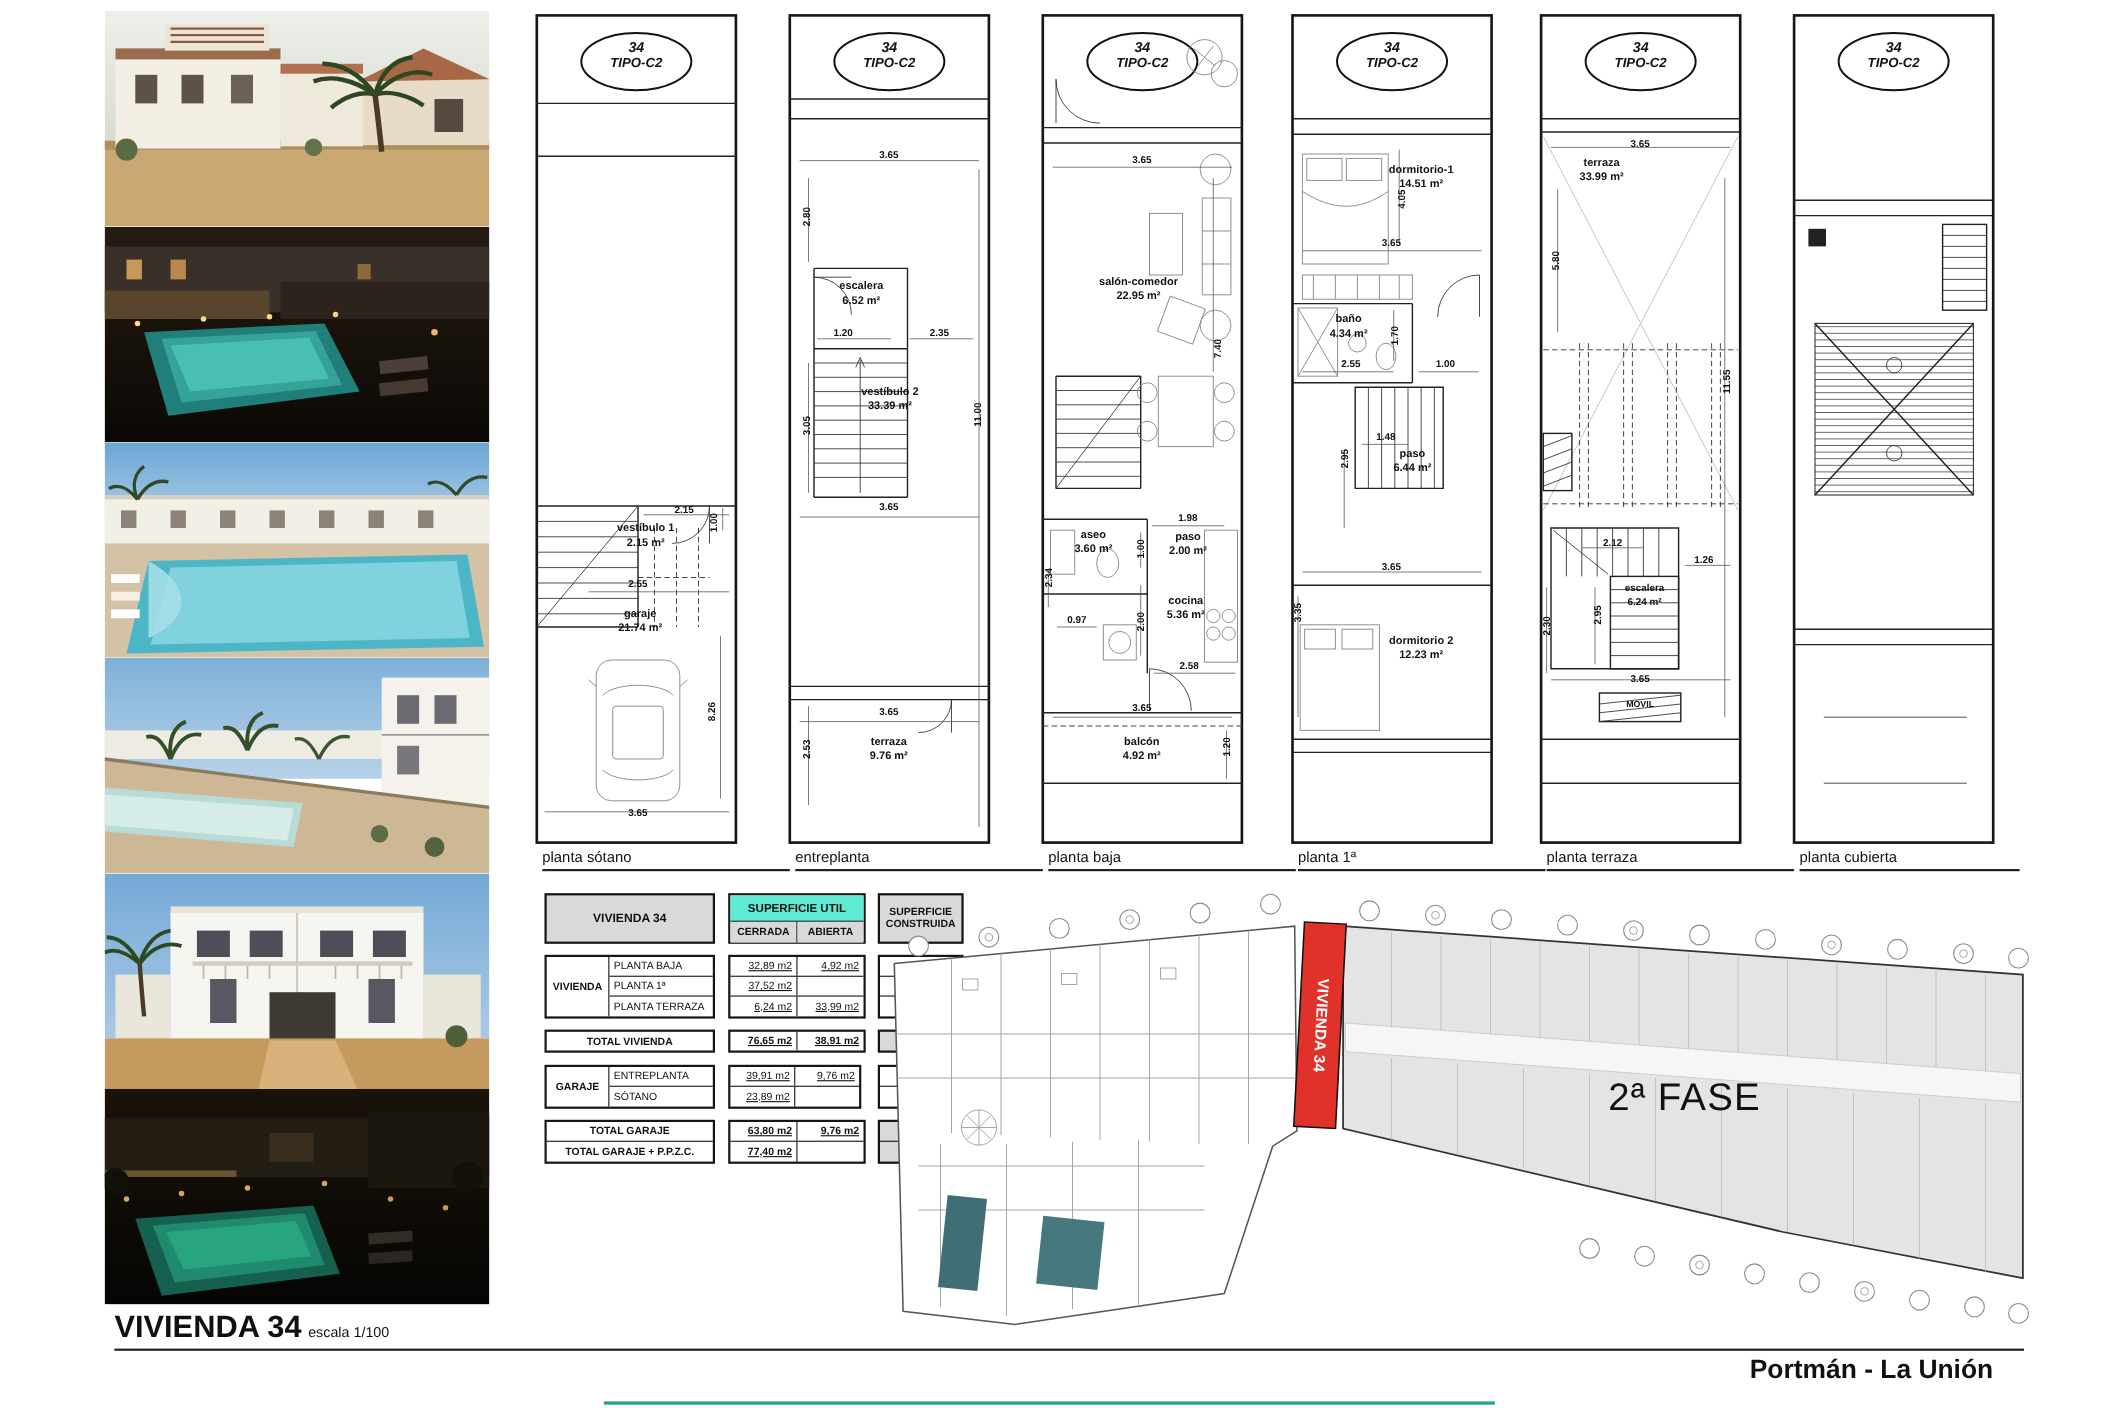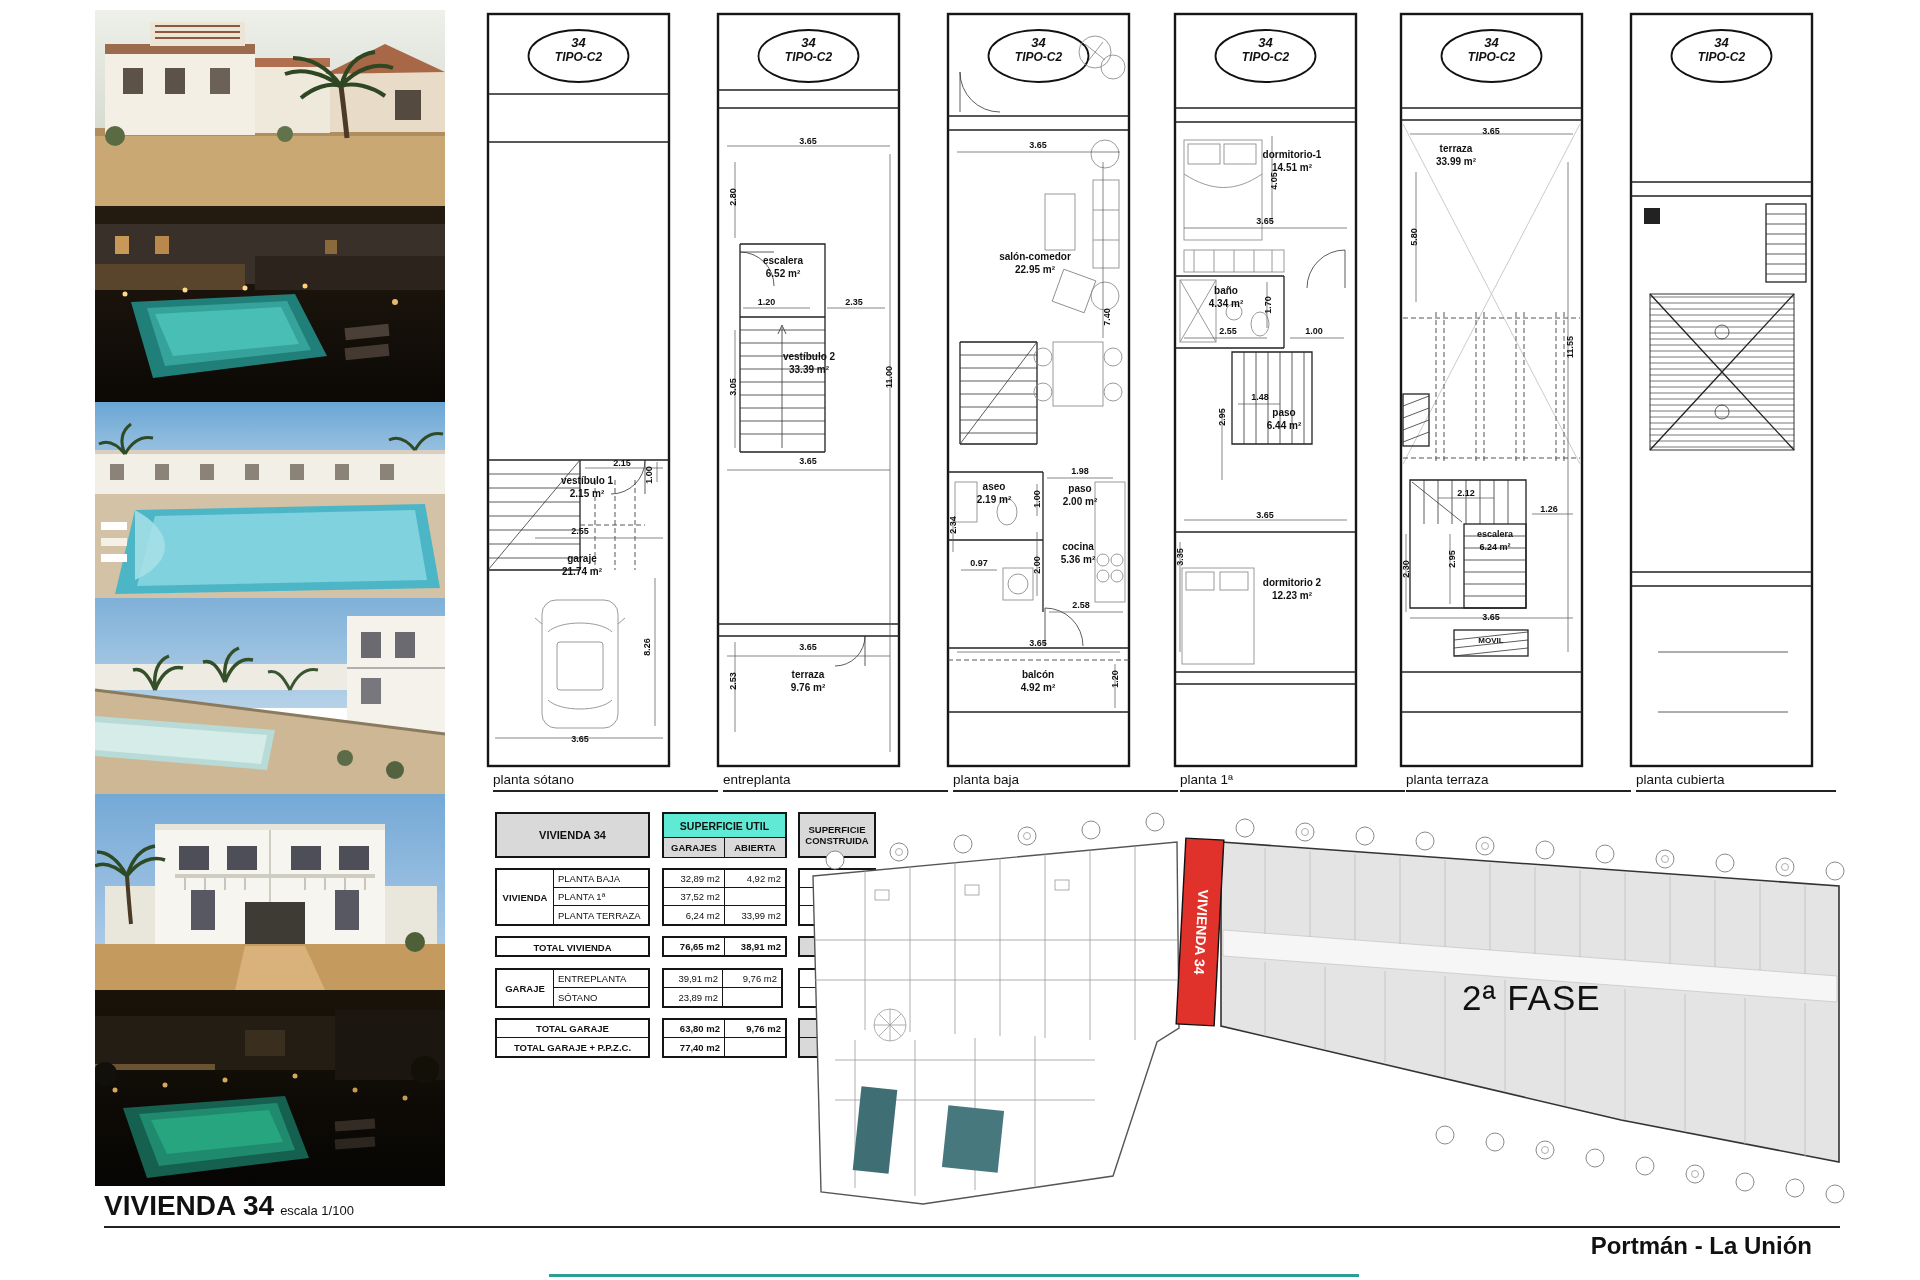--- a/index.html
+++ b/index.html
@@ -40,21 +40,21 @@
   .hBsub span:first-child{border-right:1px solid #151515;}
   .hC{display:flex;align-items:center;justify-content:center;text-align:center;font-weight:bold;
       font-size:9.5px;line-height:11px;padding:16px 2px;}
   .gwrap{display:flex;}
   .gcol{width:56px;border-right:1px solid #151515;display:flex;align-items:center;
         justify-content:center;font-weight:bold;}
   .grows{flex:1;display:flex;flex-direction:column;}
   .grow{height:18px;border-bottom:1px solid #151515;display:flex;align-items:center;
         padding-left:4px;box-sizing:border-box;}
   .grow:last-child{border-bottom:none;}
-  .vrow{display:flex;height:18px;border-bottom:1px solid #151515;box-sizing:border-box;}
+  .vrow{display:flex;height:18px;border-bottom:1px solid #151515;box-sizing:border-box;text-decoration:underline;}
   .vrow:last-child{border-bottom:none;}
   .vc{flex:1;display:flex;align-items:center;justify-content:flex-end;padding-right:4px;box-sizing:border-box;}
   .vc.b{border-right:1px solid #151515;}
   .trow{height:18px;display:flex;align-items:center;box-sizing:border-box;}
   .tlbl{justify-content:center;font-weight:bold;width:100%;display:flex;}
   .bold{font-weight:bold;}
   
   .siteplan{position:absolute;left:795px;top:790px;width:1050px;height:430px;}
   .phase-label{position:absolute;left:1462px;top:978px;font-size:35px;font-weight:normal;letter-spacing:1px;}
   
@@ -372,21 +372,21 @@
       <span class="t">TIPO-C2</span>
     </div>
     <span class="dim" style="left:48px;top:128px;width:90px">3.65</span>
     <div class="lbl" style="left:35px;top:238px;width:110px">
       <span>salón-comedor</span>
       <span>22.95 m²</span>
     </div>
     <span class="dim v" style="left:142px;top:300px">7.40</span>
     <div class="lbl" style="left:12px;top:468px;width:74px">
       <span>aseo</span>
-      <span>2.19 m²</span>
+      <span>3.60 m²</span>
     </div>
     <span class="dim v" style="left:-12px;top:508px">2.34</span>
     <span class="dim" style="left:12px;top:546px;width:44px">0.97</span>
     <span class="dim" style="left:102px;top:454px;width:66px">1.98</span>
     <div class="lbl" style="left:102px;top:470px;width:66px">
       <span>paso</span>
       <span>2.00 m²</span>
     </div>
     <span class="dim v" style="left:72px;top:482px">1.00</span>
     <div class="lbl" style="left:100px;top:528px;width:66px">
@@ -541,21 +541,21 @@
   <div class="pcap" style="left:1180px">planta 1ª</div>
   <div class="pcap" style="left:1406px">planta terraza</div>
   <div class="pcap" style="left:1636px;width:200px">planta cubierta</div>
 
   <div class="box grey hA" style="left:495px;top:812px;width:155px;height:46px">
     <span>VIVIENDA 34</span>
   </div>
   <div class="box" style="left:662px;top:812px;width:125px;height:46px">
     <div class="hBtop">SUPERFICIE UTIL</div>
     <div class="hBsub">
-      <span>GARAJES</span>
+      <span>CERRADA</span>
       <span>ABIERTA</span>
     </div>
   </div>
   <div class="box grey hC" style="left:798px;top:812px;width:78px;height:46px">SUPERFICIE CONSTRUIDA</div>
 
   <div class="box" style="left:495px;top:868px;width:155px;height:58px">
     <div class="gwrap" style="height:100%">
       <div class="gcol">VIVIENDA</div>
       <div class="grows">
         <div class="grow">PLANTA BAJA</div>

